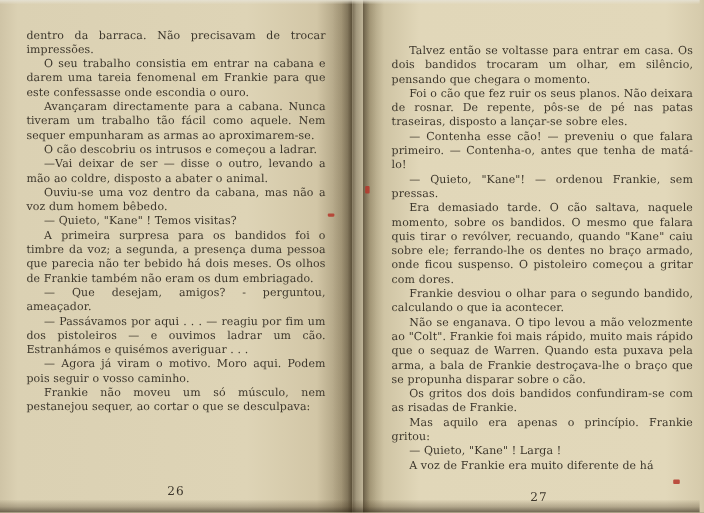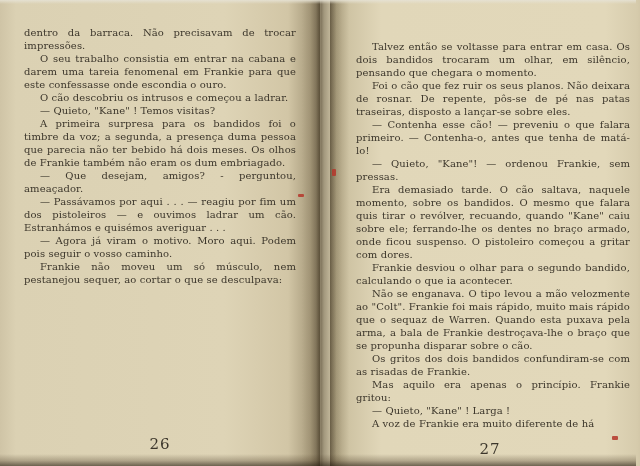--- a/index.html
+++ b/index.html
@@ -61,41 +61,44 @@
     z-index: 2;
   }
   .page.left  .text { left: 24px; top: 26px; width: 272px; }
   .page.right .text { left: 26px; top: 40px; width: 274px; }
   .p { margin: 0; text-indent: 16px; }
   .p.first { text-indent: 0; }
   .pagenum {
     position: absolute; left: 0; width: 100%;
     text-align: center;
     font-family: "DejaVu Serif", "Liberation Serif", serif;
-    font-size: 15px; letter-spacing: 1px;
+    font-size: 11px; letter-spacing: 1px;
     color: #3c362b; z-index: 2;
   }
   .page.left  .pagenum { bottom: 13px; }
   .page.right .pagenum { bottom: 8px; }
   
   .mark { position: absolute; background: #b5362a; border-radius: 1px; z-index: 6; opacity: .85; }
   .mark.m1 { left: 298px; top: 194px; width: 6px; height: 3px; }
   .mark.m2 { left: 332px; top: 169px; width: 4px; height: 7px; }
   .mark.m3 { left: 612px; top: 436px; width: 6px; height: 4px; }
 </style>
 </head>
 <body>
 
 <div class="scan">
 
   <div class="page left">
     <div class="text">
       <p class="p first">dentro da barraca. Não precisavam de trocar impressões.</p>
       <p class="p">O seu trabalho consistia em entrar na cabana e darem uma tareia fenomenal em Frankie para que este confessasse onde escondia o ouro.</p>
+      <p class="p">Avançaram directamente para a cabana. Nunca tiveram um trabalho tão fácil como aquele. Nem sequer empunharam as armas ao aproximarem-se.</p>
       <p class="p">O cão descobriu os intrusos e começou a ladrar.</p>
+      <p class="p">—Vai deixar de ser — disse o outro, levando a mão ao coldre, disposto a abater o animal.</p>
+      <p class="p">Ouviu-se uma voz dentro da cabana, mas não a voz dum homem bêbedo.</p>
       <p class="p">— Quieto, "Kane" !  Temos visitas?</p>
       <p class="p">A primeira surpresa para os bandidos foi o timbre da voz; a segunda, a presença duma pessoa que parecia não ter bebido há dois meses. Os olhos de Frankie também não eram os dum embriagado.</p>
       <p class="p">— Que desejam, amigos? - perguntou, ameaçador.</p>
       <p class="p">— Passávamos por aqui . . . — reagiu por fim um dos pistoleiros — e ouvimos ladrar um cão. Estranhámos e quisémos averiguar . . .</p>
       <p class="p">— Agora já viram o motivo. Moro aqui. Podem pois seguir o vosso caminho.</p>
       <p class="p">Frankie não moveu um só músculo, nem pestanejou sequer, ao cortar o que se desculpava:</p>
     </div>
     <div class="pagenum">26</div>
   </div>
 

